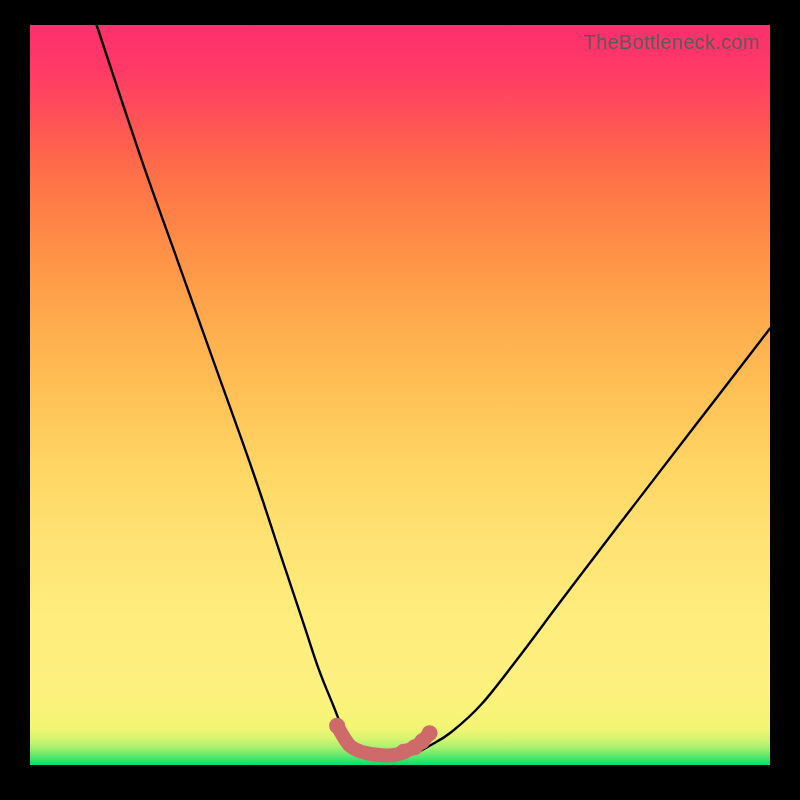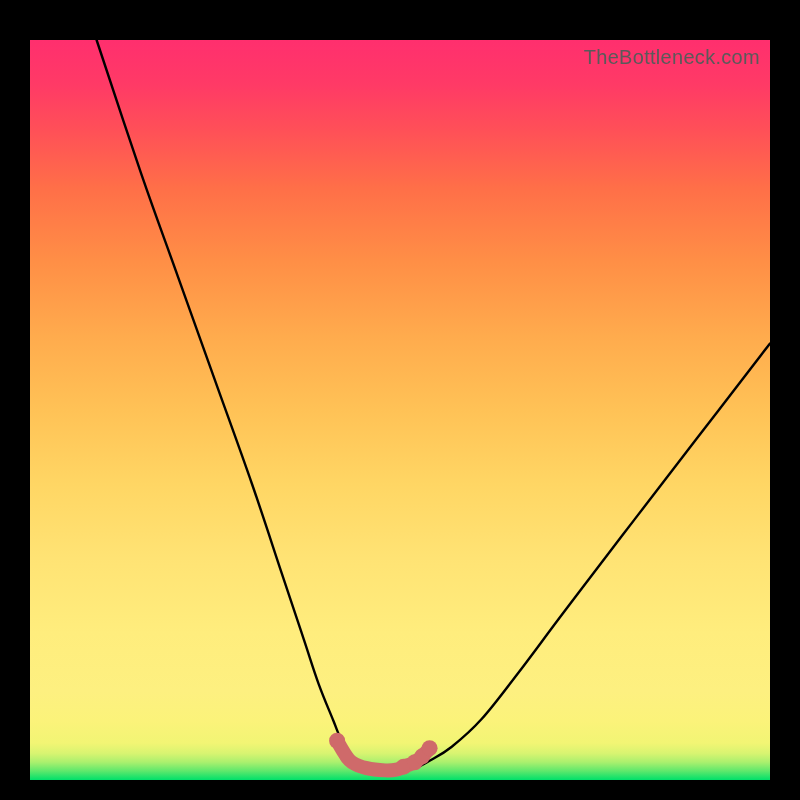--- a/index.html
+++ b/index.html
@@ -13,21 +13,21 @@
   }
   .frame {
     position: relative;
     width: 800px;
     height: 800px;
     background: #000;
   }
   .plot-area {
     position: absolute;
     left: 30px;
-    top: 40px;
+    top: 25px;
     width: 740px;
     height: 740px;
     
     background: linear-gradient(
       to top,
       #00e06a 0%,
       #5de86c 1.2%,
       #aaf06e 2.4%,
       #d8f471 3.6%,
       #f2f574 5%,

